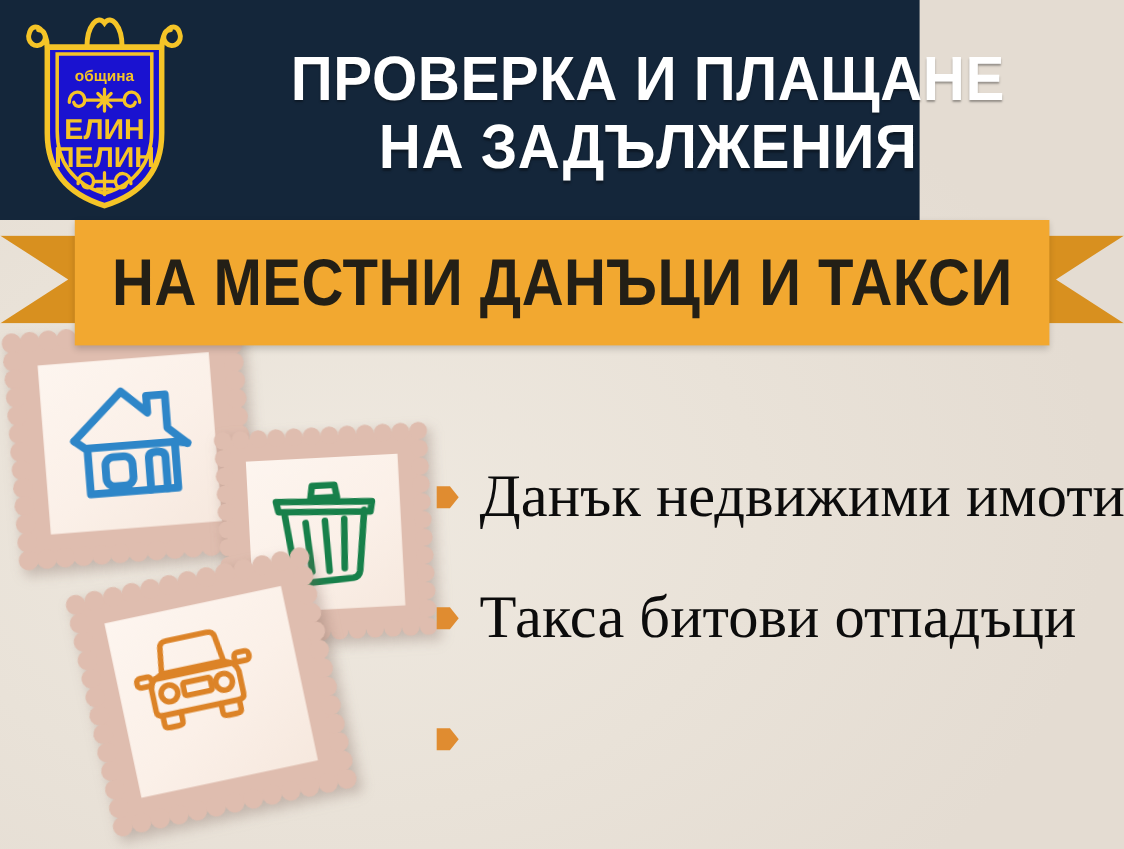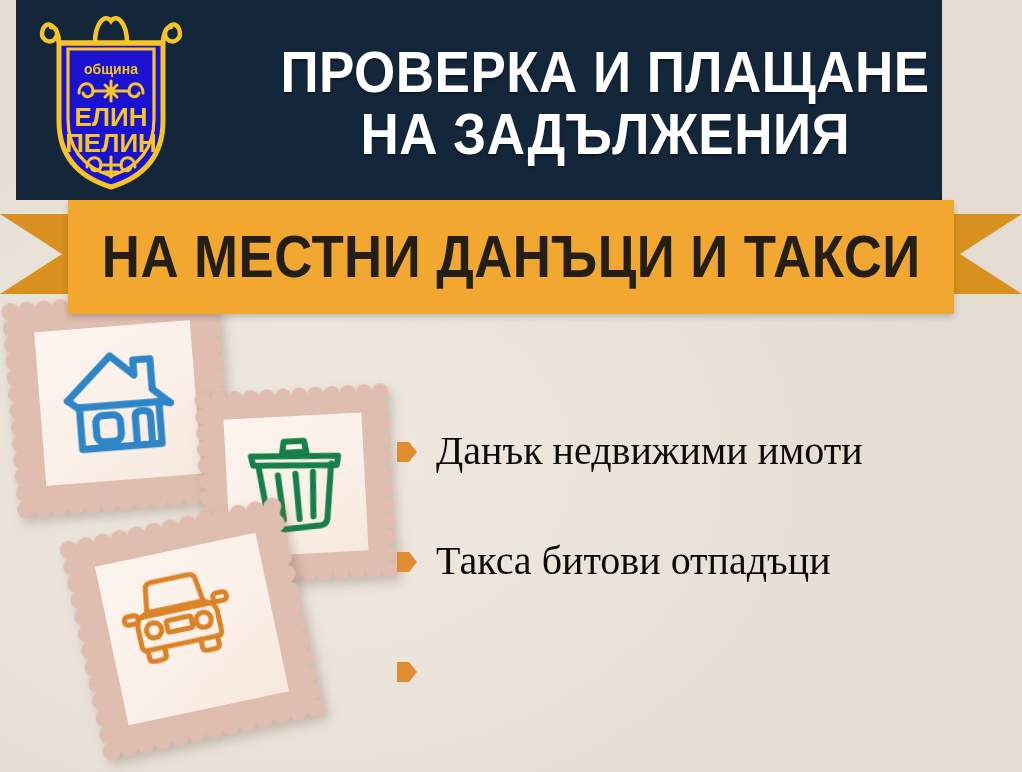--- a/index.html
+++ b/index.html
@@ -13,21 +13,21 @@
   }
   #poster{
     position:relative;width:1022px;height:772px;
     background:
       radial-gradient(ellipse 700px 500px at 30% 60%, #EFE9E0 0%, #E9E2D8 55%, #E4DCD2 100%);
     overflow:hidden;
   }
 
   
   .header{
-    position:absolute;left:16px;top:0;width:926px;height:200px;
+    position:absolute;left:0;top:0;width:836px;height:200px;
     background:#14263A;
     z-index:5;
   }
   .header-inner{
     position:absolute;left:0;top:0;width:1022px;height:200px;
     display:flex;align-items:flex-start;
   }
   .logo-wrap{
     width:190px;height:200px;flex:0 0 190px;
     display:flex;align-items:center;justify-content:center;
@@ -136,21 +136,21 @@
   .list-item{
     display:flex;align-items:center;
     height:62px;margin-bottom:48px;
   }
   .bullet{
     flex:0 0 auto;width:22px;height:24px;margin-right:18px;margin-top:2px;
   }
   .bullet svg{display:block;}
   .item-label{
     font-family:"Liberation Serif", serif;
-    font-size:40px;
+    font-size:55px;
     line-height:50px;
     color:#0C0C0C;
     white-space:nowrap;
   }
 
   
   .logo-svg{display:block;}
 </style>
 </head>
 <body>

